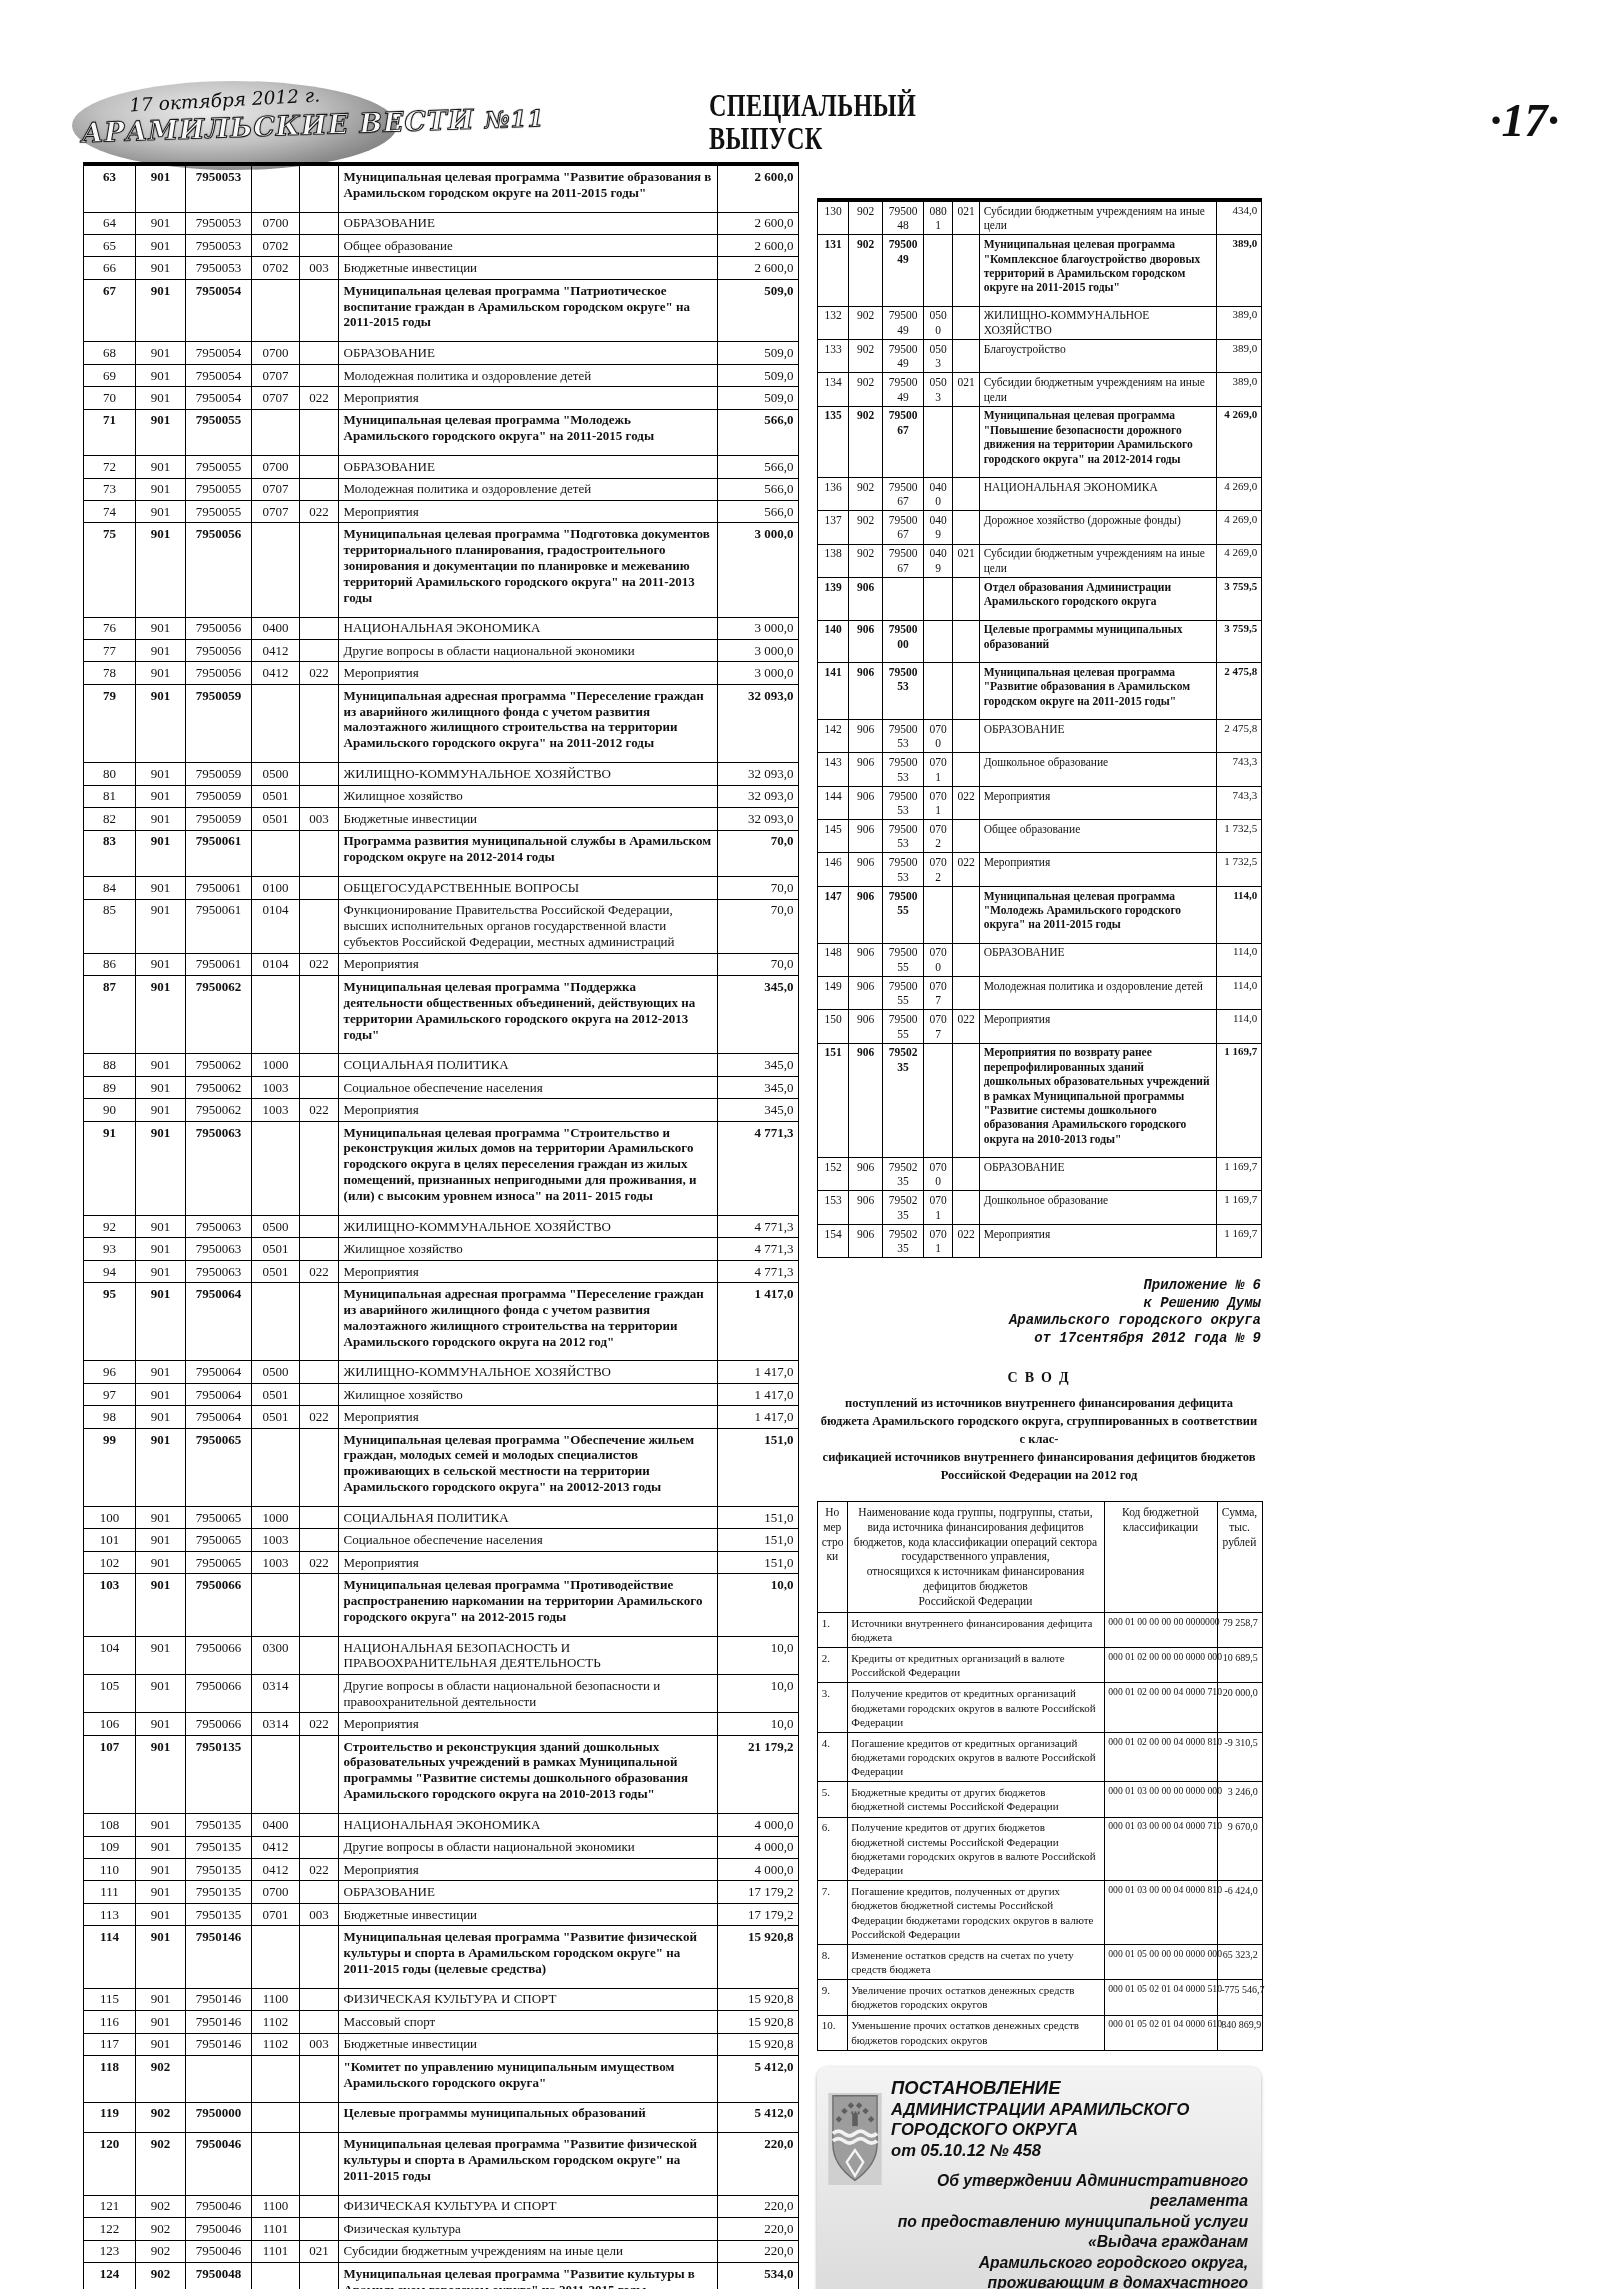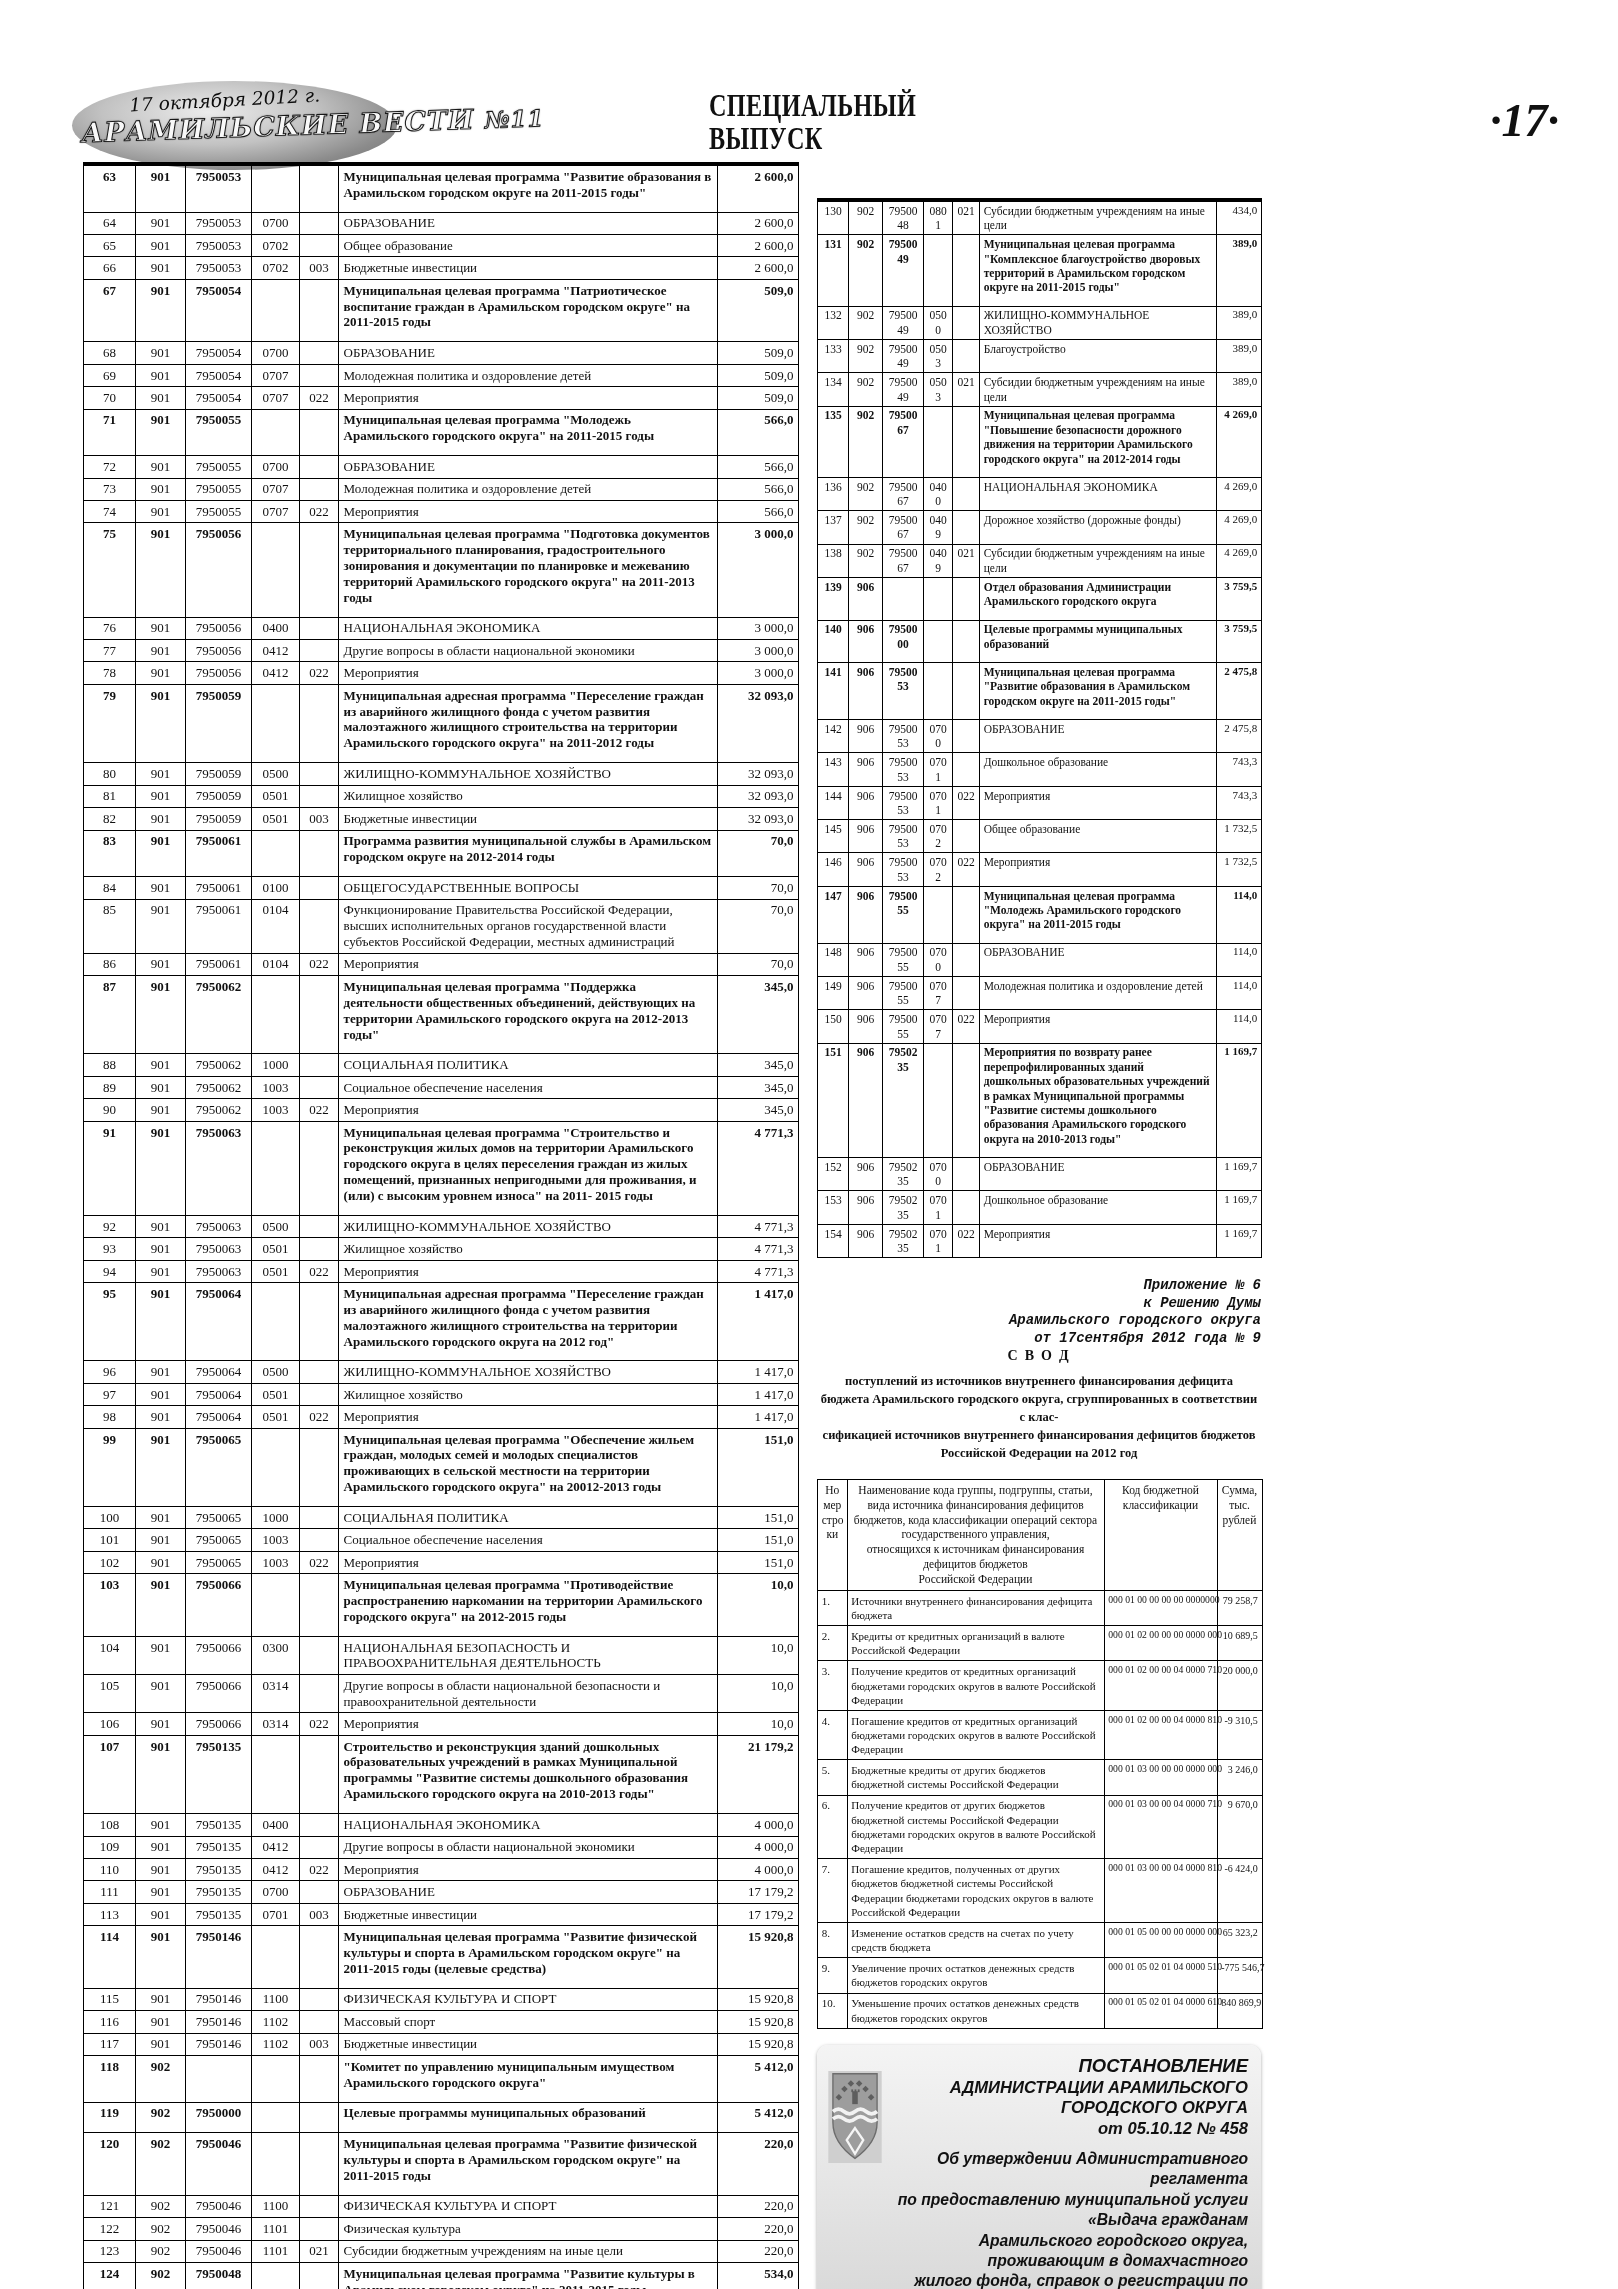--- a/index.html
+++ b/index.html
@@ -28,35 +28,35 @@
   .budget td:nth-child(7){text-align:right;}
   .budget tr.b td{font-weight:bold;padding-bottom:11px;}
   .tbl-left{position:absolute;left:83px;top:162px;width:715px;font-size:13px;}
   .rightcol{position:absolute;left:817px;top:162px;width:444px;}
   .tbl-right{width:444px;font-size:11.5px;margin-top:36px;}
   .tbl-right td{padding:1.8px 3.7px;line-height:1.25;}
   .tbl-right td:nth-child(7){font-size:11px;}
   
   .annex{margin-top:18.5px;text-align:right;font-family:Liberation Mono, monospace;
          font-weight:bold;font-style:italic;font-size:14px;line-height:1.28;}
-  .svod-head{text-align:center;font-weight:bold;}
+  .svod-head{margin-top:22px;text-align:center;font-weight:bold;}
   .svod-title{font-size:14px;letter-spacing:1.8px;margin-bottom:7.4px;}
   .svod-sub{font-size:12.5px;line-height:1.45;}
   .svod{margin-top:16.6px;width:444px;border:1.8px solid #000;}
   .svod th,.svod td{border:0.9px solid #000;vertical-align:top;padding:2.8px 3.7px;font-weight:normal;}
   .svod th{font-size:11.5px;text-align:center;white-space:pre-line;line-height:1.3;}
   .svod td{font-size:11px;line-height:1.3;}
   .svod td:nth-child(3){font-size:9.7px;white-space:nowrap;}
   .svod td:nth-child(4){font-size:10px;text-align:right;white-space:nowrap;}
   
   .res-box{margin-top:16.6px;position:relative;border-radius:11px;padding:9.2px 13px 11px 74px;
            background:linear-gradient(#f4f4f4,#d6d6d6);box-shadow:0 1.8px 3.7px rgba(0,0,0,.35);
            font-family:"Liberation Sans",sans-serif;font-weight:bold;font-style:italic;}
   .arms{position:absolute;left:11px;top:26px;}
-  .res-head{text-align:right;font-size:16.6px;line-height:1.25;}
+  .res-head{font-size:16.6px;line-height:1.25;}
   .res-head .rh0{font-size:18.5px;}
   .res-subject{margin-top:9.2px;text-align:right;font-size:15.7px;line-height:1.3;}
 </style>
 </head>
 <body>
 
 <div class="page">
 
   <div class="logo">
     <div class="logo-date">17 октября 2012 г.</div>

